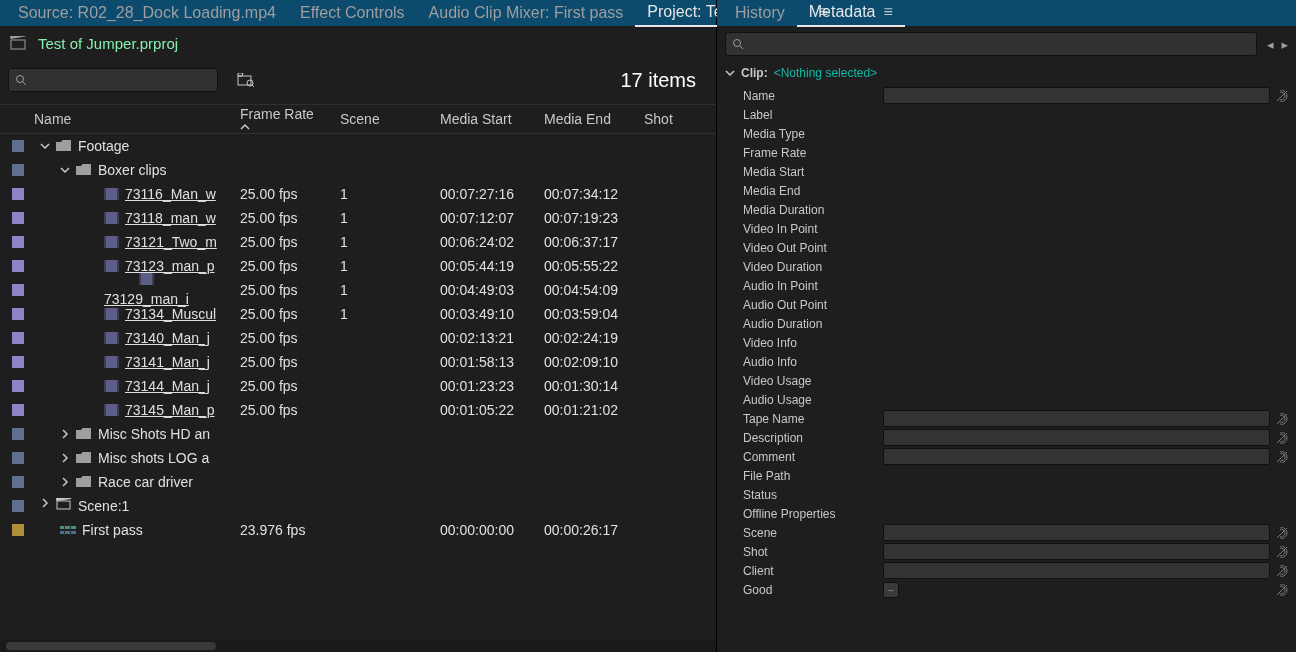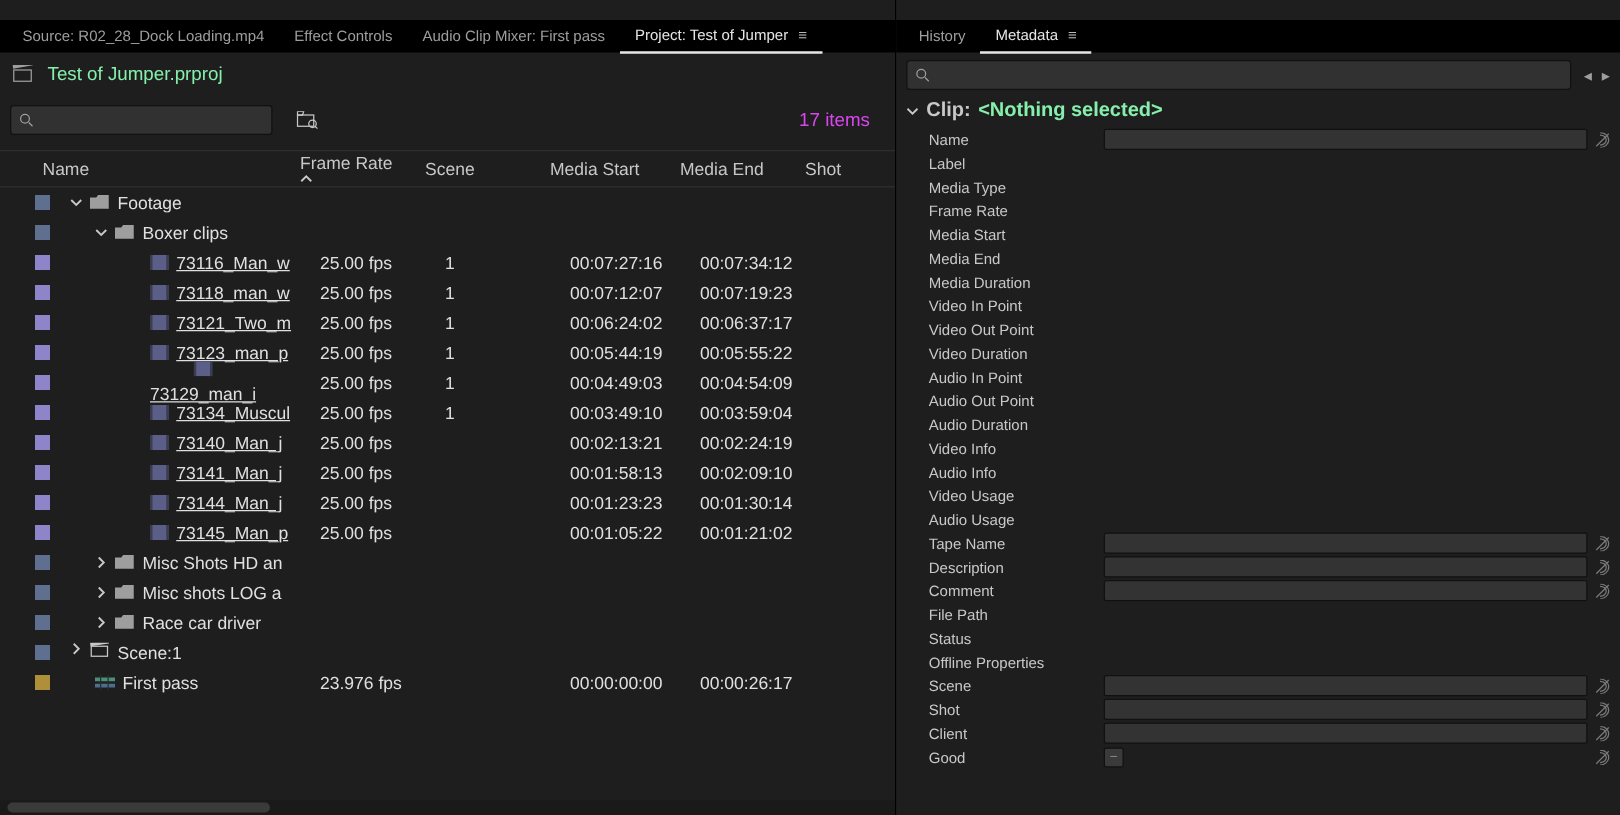--- a/index.html
+++ b/index.html
@@ -31,24 +31,23 @@
     flex-direction: column;
     background: #1e1e1e;
   }
 
   
   .tabbar {
     display: flex;
     align-items: center;
     height: 26px;
     padding: 0 6px;
-    background: #000000;
+    background: #0c4a6e;
     color: #9e9e9e;
-    font-size: 12px;
-    margin-top: 16px;
+    font-size: 16px;
   }
   .tabbar .tab {
     padding: 0 12px;
     line-height: 26px;
     cursor: pointer;
     white-space: nowrap;
   }
   .tabbar .tab.active {
     color: #e6e6e6;
     border-bottom: 2px solid #e6e6e6;
@@ -104,22 +103,22 @@
   .new-bin-btn {
     margin-left: 18px;
     width:20px; height:20px;
     display:inline-flex; align-items:center; justify-content:center;
     color:#c8c8c8;
     cursor:pointer;
   }
   .item-count {
     margin-left:auto;
     padding-right: 12px;
-    font-size:15px;
-    color:#d946ef;
+    font-size:20px;
+    color:#ffffff;
   }
 
   
   .thead {
     display:flex;
     align-items:center;
     height: 28px;
     border-top: 1px solid #2f2f2f;
     border-bottom: 1px solid #2f2f2f;
     color:#c8c8c8;
@@ -138,21 +137,20 @@
   .col-mstart{ width:104px; }
   .col-mend  { width:100px; }
   .col-shot  { width:60px; }
   .thead .sort-arrow { margin-left:4px; }
 
   
   .tbody {
     flex:1;
     overflow:hidden;
     position:relative;
-    padding-left:16px;
   }
   .row {
     display:flex;
     align-items:center;
     height:24px;
     font-size:14px;
     color:#e0e0e0;
   }
   .row > div {
     box-sizing:border-box;
@@ -217,28 +215,27 @@
 
   .meta-body {
     flex:1;
     overflow:hidden;
     padding: 0 6px;
   }
   .clip-header {
     display:flex;
     align-items:center;
     height:22px;
-    font-size:16px;
+    font-size:12px;
     color:#c8c8c8;
     gap:6px;
     padding-left:2px;
   }
   .clip-header .sel {
-    color:#86efac;
-    font-weight:bold;
+    color:#14b8a6;
   }
   .meta-table {
     margin-top:2px;
   }
   .meta-row {
     display:flex;
     align-items:center;
     height:19px;
     font-size:12px;
     color:#c8c8c8;

